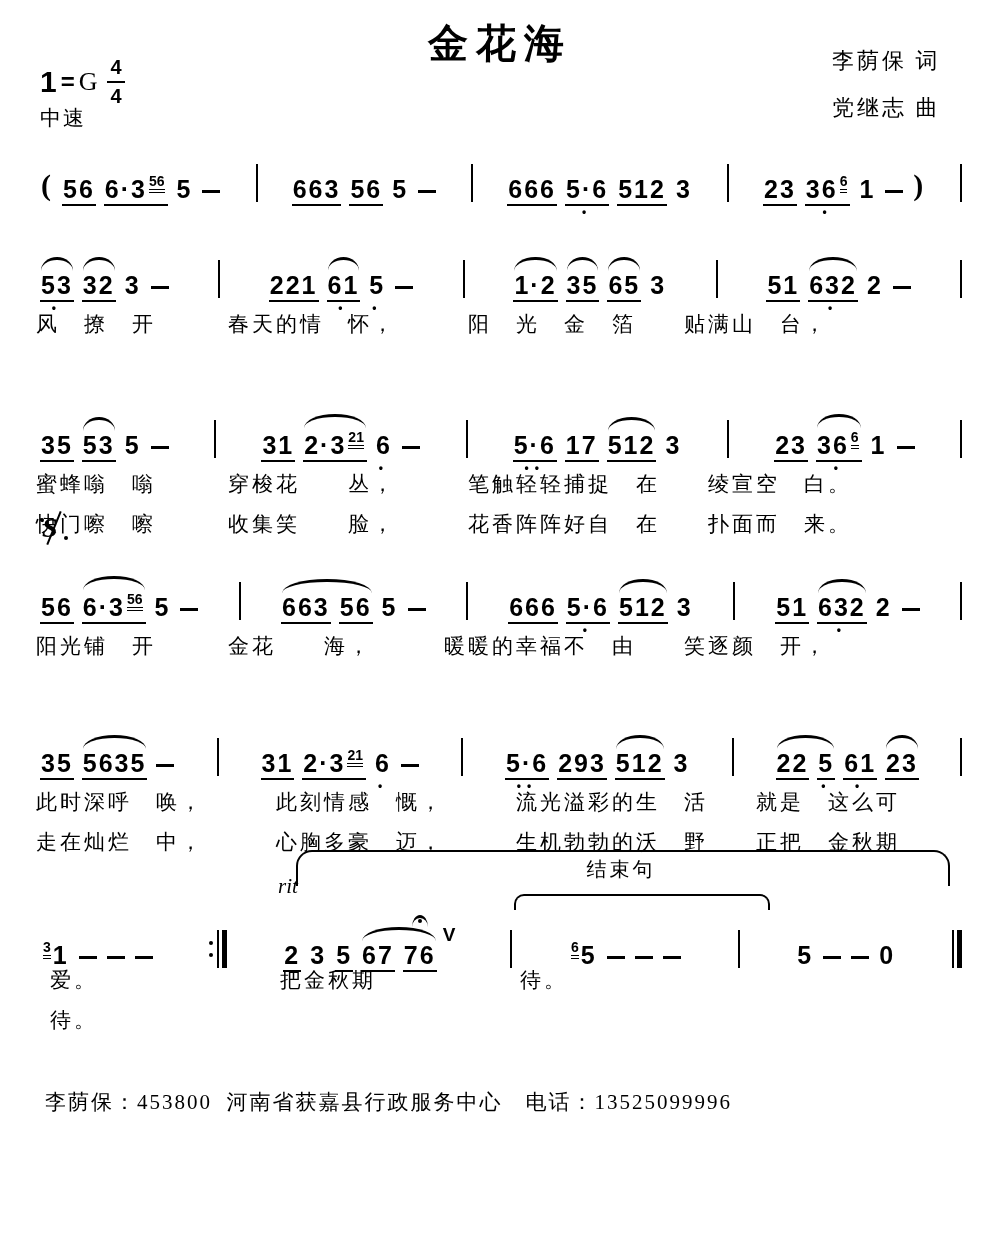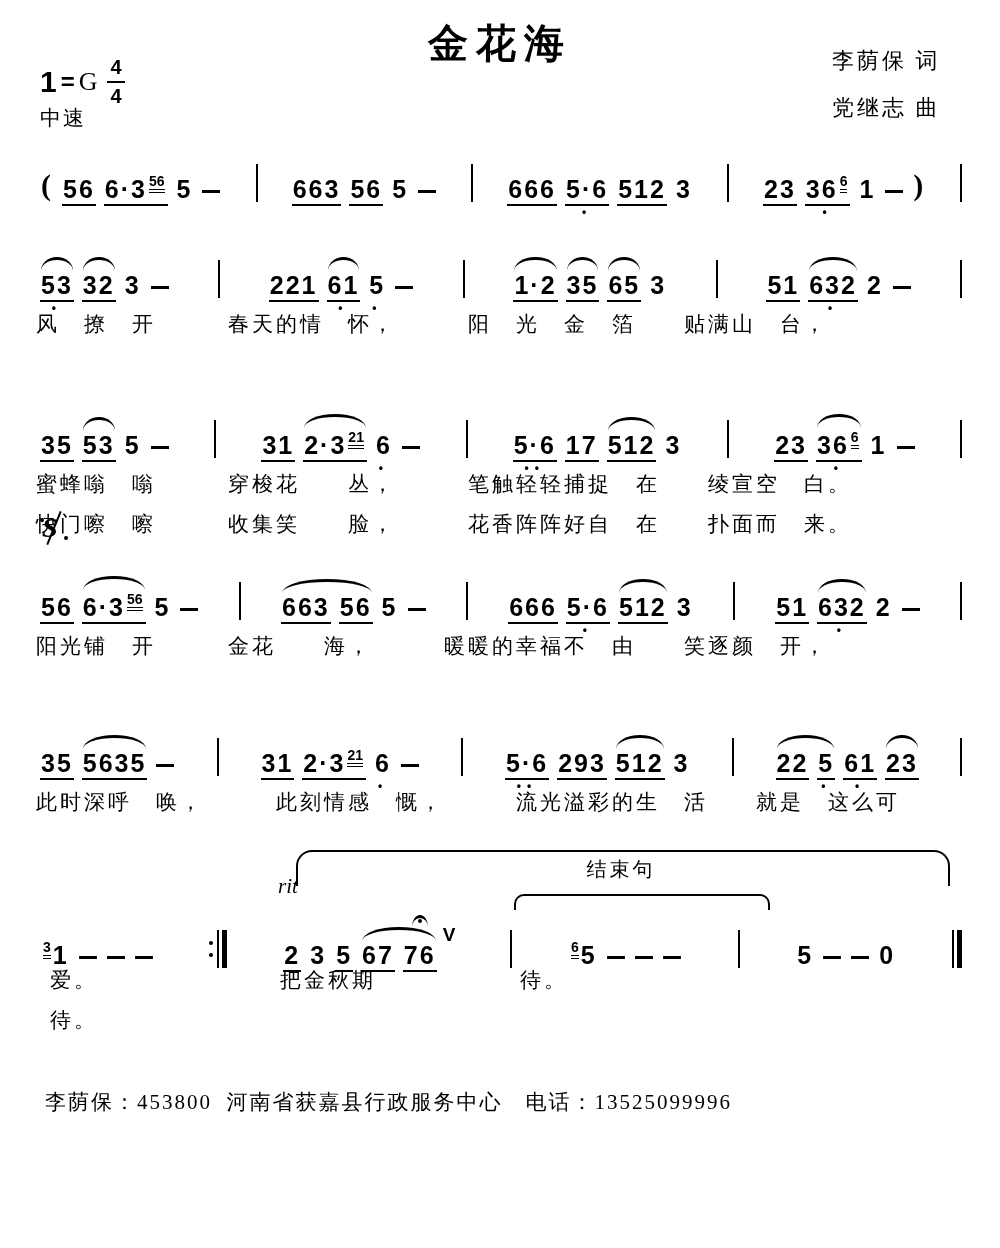--- a/index.html
+++ b/index.html
@@ -597,20 +597,21 @@
             <span class="note u1">
               <span class="nt">23</span>
             </span>
           </span>
         </span>
         <span class="barwrap">
           <i class="bl"></i>
         </span>
       </div>
   <div class="lyr">此时深呼　唤，　　　此刻情感　慨，　　　流光溢彩的生　活　　就是　这么可</div>
+      <div class="lyr">走在灿烂　中，　　　心胸多豪　迈，　　　生机勃勃的沃　野　　正把　金秋期</div>
     </div>
 
   <div class="system sys-final">
     <div class="bigbracket"></div>
     <div class="endlbl">结束句</div>
     <div class="rit">rit</div>
     <div class="tiearc"></div>
     <div class="notes-row">
         <span class="measure">
           <span class="grp">

